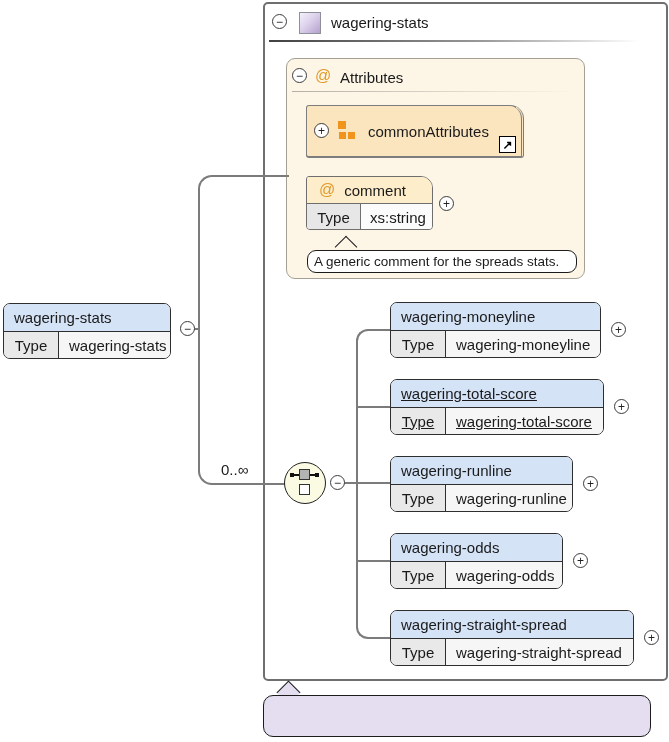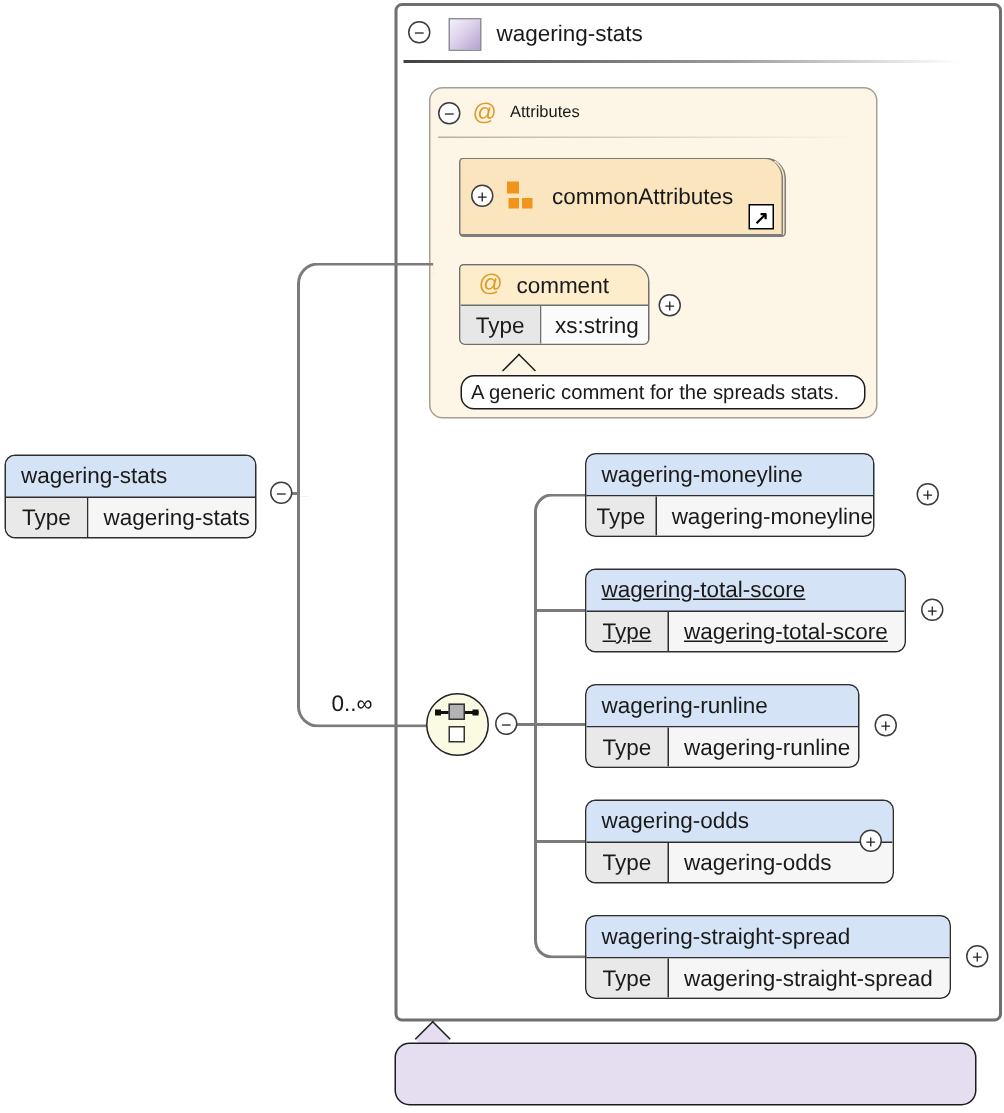--- a/index.html
+++ b/index.html
@@ -14,21 +14,21 @@
   .container-title{position:absolute;left:68px;top:13px;font-size:15px;}
 
   
   .circ{width:15px;height:15px;border:1.4px solid #3c3c3c;border-radius:50%;background:#ffffff;display:flex;align-items:center;justify-content:center;font-size:12px;line-height:1;color:#222;z-index:6;box-sizing:border-box;}
 
   
   .attr-panel{left:286px;top:58px;width:297px;height:219px;background:#fdf6e7;border:1px solid #a6a094;border-radius:9px;z-index:2;}
   .attr-hdr-minus{left:292px;top:68px;}
   .at-glyph{color:#e09a2a;font-size:16px;}
   .attr-at{left:315px;top:67px;font-size:16px;z-index:3;}
-  .attr-title{left:340px;top:69px;font-size:11px;z-index:3;}
+  .attr-title{left:340px;top:69px;font-size:15px;z-index:3;}
   .attr-divider{left:292px;top:91px;width:282px;height:1px;background:linear-gradient(to right,#b5b0a6,rgba(253,246,231,0));z-index:3;}
 
   .common-box{left:306px;top:105px;width:218px;height:53px;background:#fbe5bf;border:1.2px solid #7d7d7d;border-right:3px double #7d7d7d;border-bottom-width:2px;border-radius:3px 14px 3px 3px;z-index:3;box-sizing:border-box;}
   .common-plus{left:314px;top:123px;}
   .attrgrp-icon{left:338px;top:121px;width:17px;height:18px;}
   .attrgrp-icon .sq{position:absolute;background:#f0941c;}
   .common-label{left:368px;top:123px;font-size:15px;z-index:4;}
   .link-box{left:499px;top:136px;width:17px;height:17px;border:1.6px solid #000;background:#fff;display:flex;align-items:center;justify-content:center;font-size:12px;font-weight:bold;color:#000;z-index:5;box-sizing:border-box;}
 
   .comment-box{left:306px;top:176px;width:127px;height:54px;border:1.2px solid #6e6e6e;border-radius:3px 12px 4px 4px;overflow:hidden;z-index:3;box-sizing:border-box;}
@@ -67,24 +67,24 @@
   .choice-icon .wsq{position:absolute;left:9px;top:16px;width:11px;height:11px;background:#fff;border:1.4px solid #333;box-sizing:border-box;}
   .choice-minus{left:330px;top:475px;}
   .choice-stub{left:344px;top:482px;width:14px;height:2px;background:#7b7b7b;}
 
   .b1{left:356px;top:329px;width:34px;height:154px;border-left:2px solid #7b7b7b;border-top:2px solid #7b7b7b;border-top-left-radius:12px;}
   .b5{left:356px;top:483px;width:34px;height:154px;border-left:2px solid #7b7b7b;border-bottom:2px solid #7b7b7b;border-bottom-left-radius:12px;}
   .b2{left:356px;top:406px;width:34px;height:2px;background:#7b7b7b;}
   .b3{left:346px;top:482px;width:44px;height:2px;background:#7b7b7b;}
   .b4{left:356px;top:560px;width:34px;height:2px;background:#7b7b7b;}
 
-  .c1{left:390px;top:302px;width:193px;height:56px;}
+  .c1{left:390px;top:302px;width:211px;height:56px;}
   .c2{left:390px;top:379px;width:214px;height:56px;text-decoration:underline;}
   .c3{left:390px;top:456px;width:183px;height:56px;}
-  .c4{left:390px;top:533px;width:206px;height:56px;}
+  .c4{left:390px;top:533px;width:173px;height:56px;}
   .c5{left:390px;top:610px;width:244px;height:56px;}
   .p1{left:611px;top:322px;}
   .p2{left:614px;top:399px;}
   .p3{left:583px;top:476px;}
   .p4{left:573px;top:553px;}
   .p5{left:644px;top:630px;}
 
   
   .anno-bubble{left:263px;top:695px;width:388px;height:42px;background:#e4def0;border:1.4px solid #1c1c1c;border-radius:10px;z-index:3;padding:3px 8px;font-size:13.5px;line-height:17px;box-sizing:border-box;}
   .anno-notch{left:280px;top:684px;width:16px;height:16px;background:#e4def0;border-left:1.4px solid #1c1c1c;border-top:1.4px solid #1c1c1c;transform:rotate(45deg);z-index:2;}

